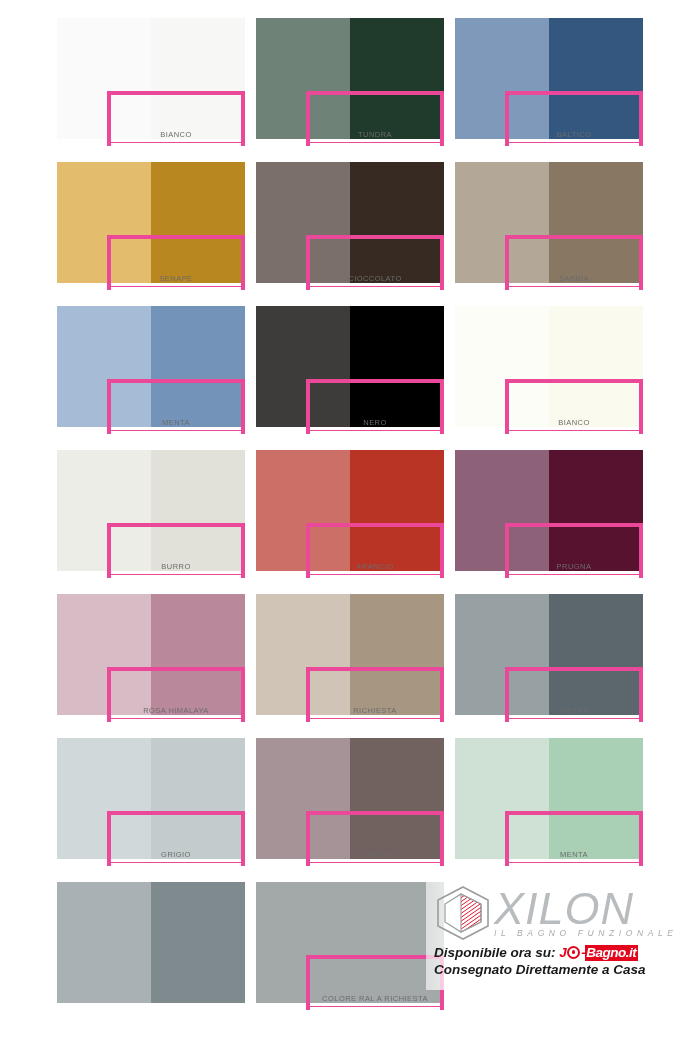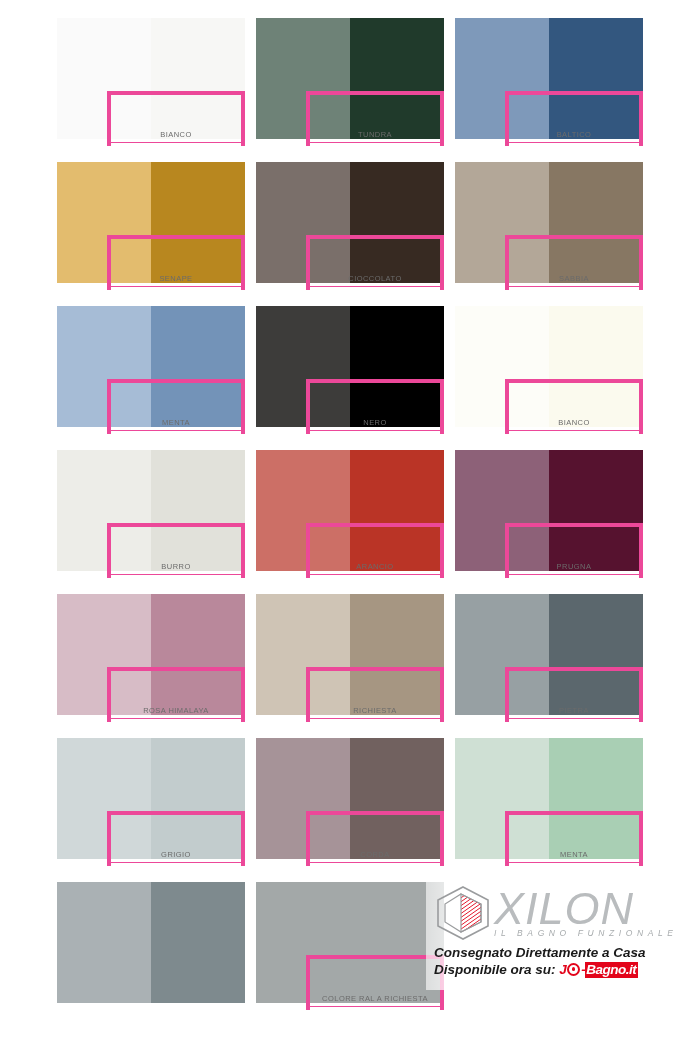--- a/index.html
+++ b/index.html
@@ -367,22 +367,22 @@
       </svg>
 
       <div id="logo-word">
         <div id="xilon-text">XILON</div>
         <div id="xilon-tag">IL BAGNO FUNZIONALE</div>
       </div>
 
     </div>
 
     <div id="brand-lines">
-      <div class="bline">Consegnato Direttamente a Casa</div>
       <div class="bline">
         <span>Disponibile ora su:</span>
         <span class="jo"><span>J</span><span class="jo-o"></span><span class="dash">-</span><span class="bagno">Bagno.it</span></span>
       </div>
+      <div class="bline">Consegnato Direttamente a Casa</div>
     </div>
 
   </div>
 
 </div>
 
 </body></html>

